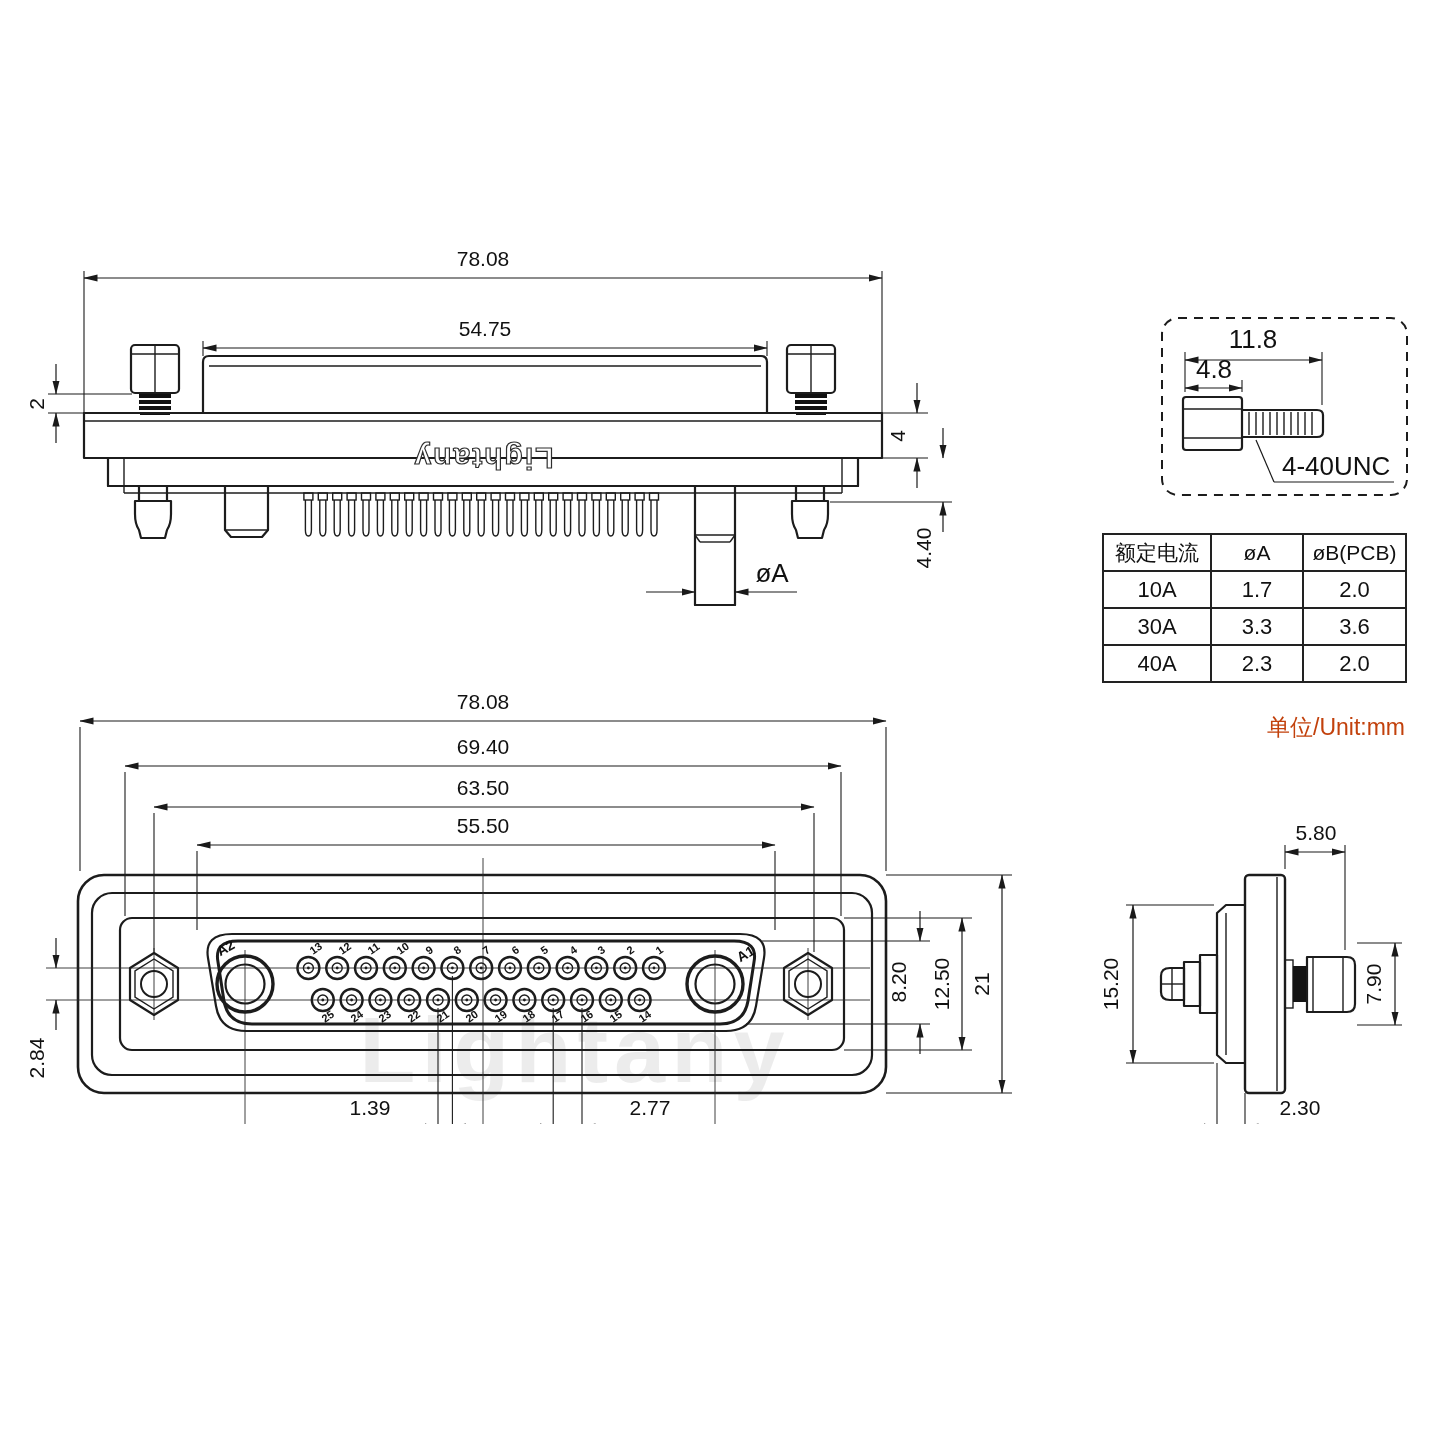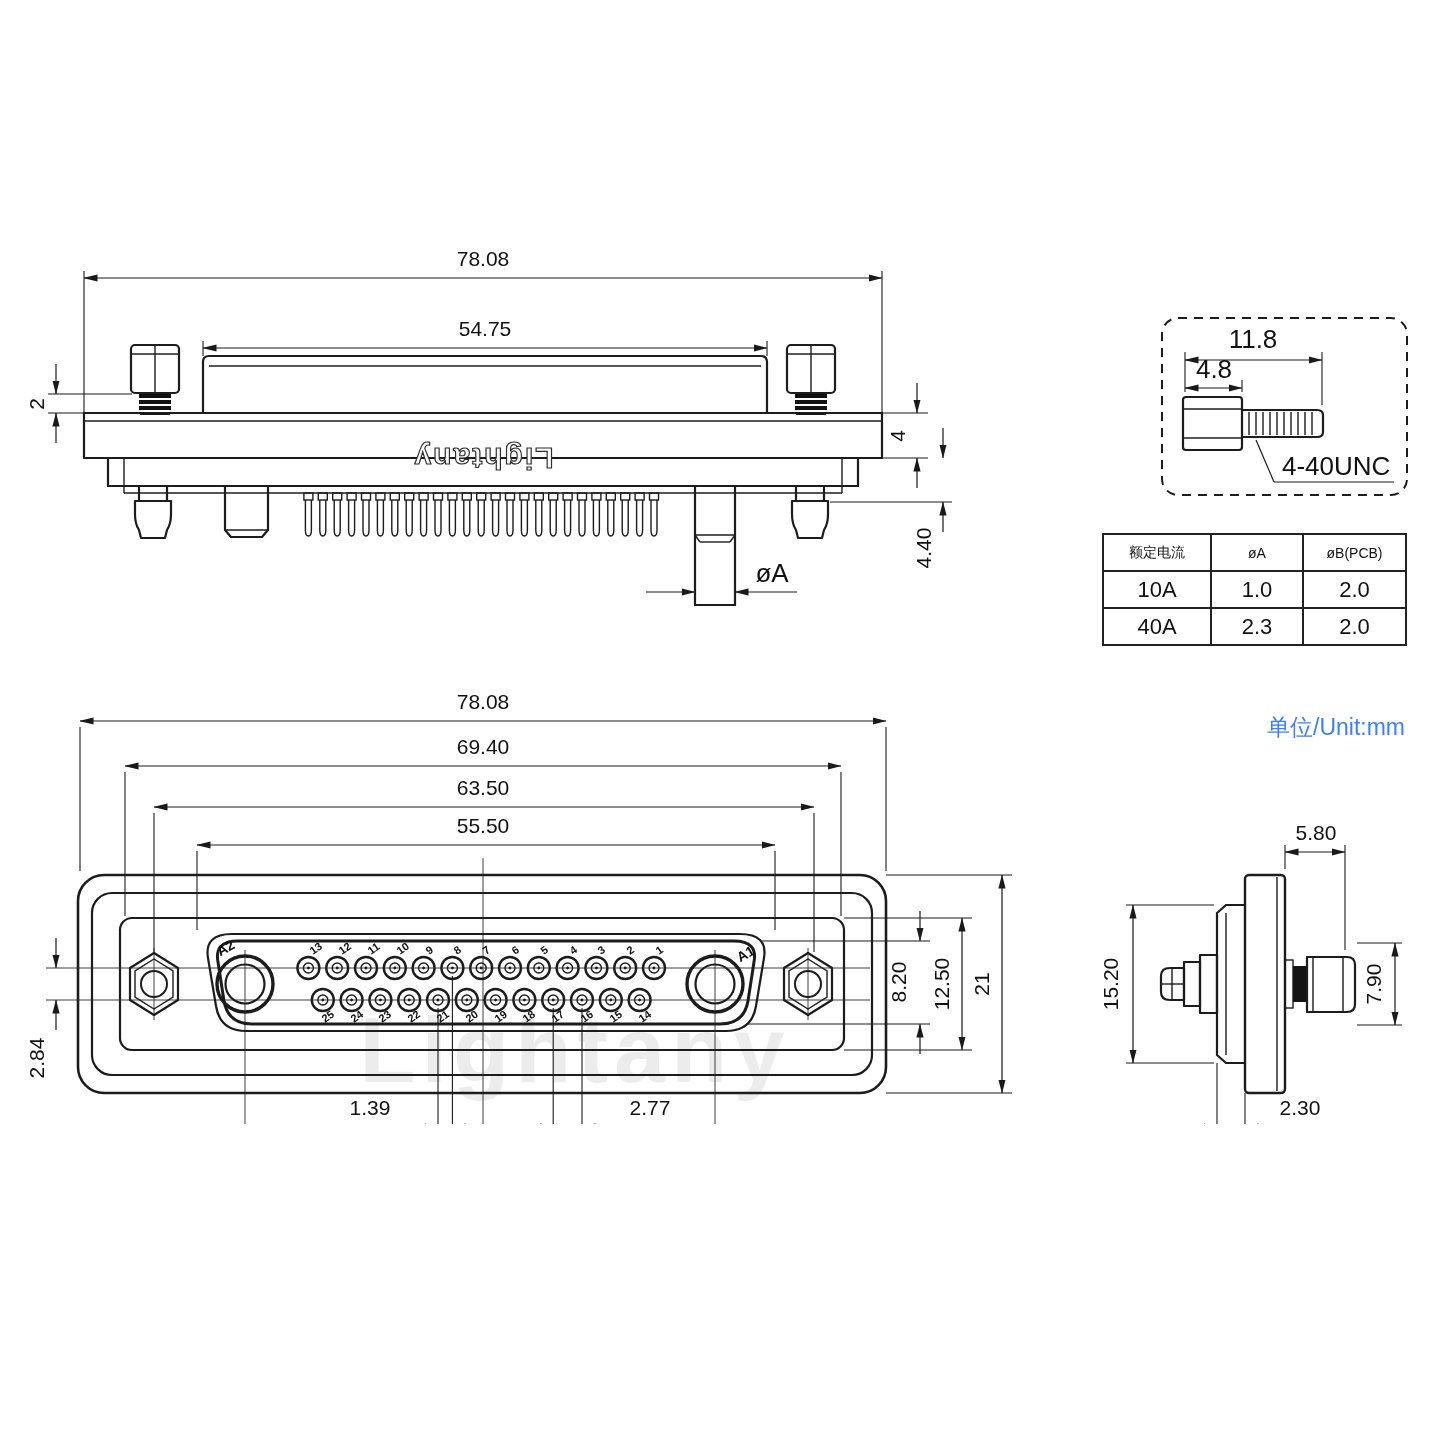--- a/index.html
+++ b/index.html
@@ -18,24 +18,24 @@
   .contacttxt{font-family:"Liberation Sans",sans-serif;font-size:14px;font-weight:bold;fill:#111;}
   .brand{font-family:"Liberation Sans",sans-serif;font-size:30px;font-weight:bold;
          fill:#ffffff;stroke:#2e2e2e;stroke-width:1.2;letter-spacing:2px;}
   .watermark{font-family:"Liberation Sans",sans-serif;font-size:92px;font-weight:bold;
          fill:rgba(0,0,0,0.075);letter-spacing:6px;}
   
   #spec-table{position:absolute;left:1102px;top:533px;border-collapse:collapse;
       table-layout:fixed;width:303px;}
   #spec-table td,#spec-table th{border:2px solid #222;text-align:center;vertical-align:middle;
       height:35px;padding:0;font-weight:normal;color:#111;overflow:hidden;white-space:nowrap;}
-  #spec-table th{font-size:14px;}
+  #spec-table th{font-size:21px;}
   #spec-table td{font-size:22px;border-radius:12px;}
   #unit-note{position:absolute;left:1102px;top:712px;width:303px;text-align:right;
-      font-size:23px;color:#3b82f6;}
+      font-size:23px;color:#c2410c;}
 </style>
 </head>
 <body>
 
 <div id="canvas">
 
 <svg width="1440" height="1440" viewBox="0 0 1440 1440">
   <defs>
     <marker id="arr" viewBox="0 0 14 9" refX="13.5" refY="4.5" markerWidth="14" markerHeight="9" orient="auto-start-reverse" markerUnits="userSpaceOnUse">
       <path d="M14,4.5 L0,0.9 L0,8.1 Z" fill="#1a1a1a"></path>
@@ -403,22 +403,27 @@
         <col style="width:103px">
       </colgroup>
   <tbody>
         <tr>
     <th>额定电流</th>
     <th>øA</th>
     <th>øB(PCB)</th>
   </tr>
   <tr>
     <td>10A</td>
-    <td>1.0</td>
+    <td>1.7</td>
     <td>2.0</td>
+  </tr>
+  <tr>
+    <td>30A</td>
+    <td>3.3</td>
+    <td>3.6</td>
   </tr>
   <tr>
     <td>40A</td>
     <td>2.3</td>
     <td>2.0</td>
   </tr>
 </tbody>
     </table>
 <div id="unit-note">单位/Unit:mm</div>
 

